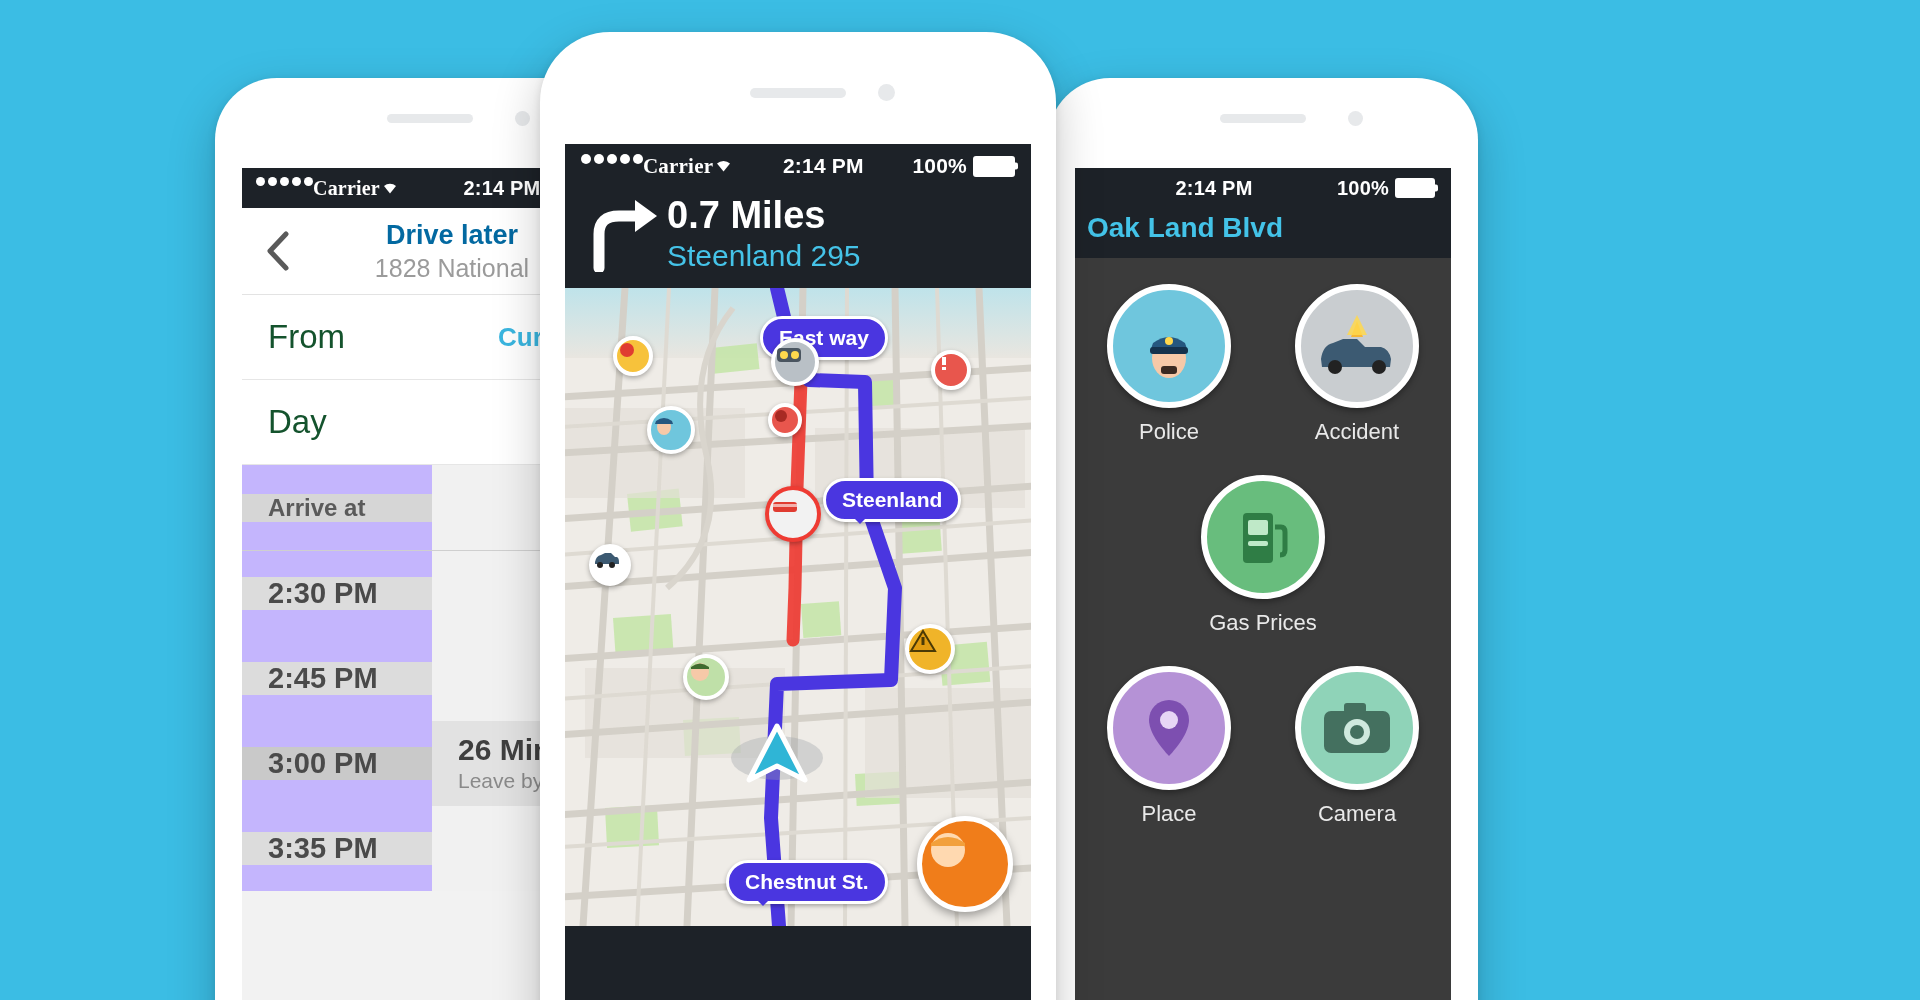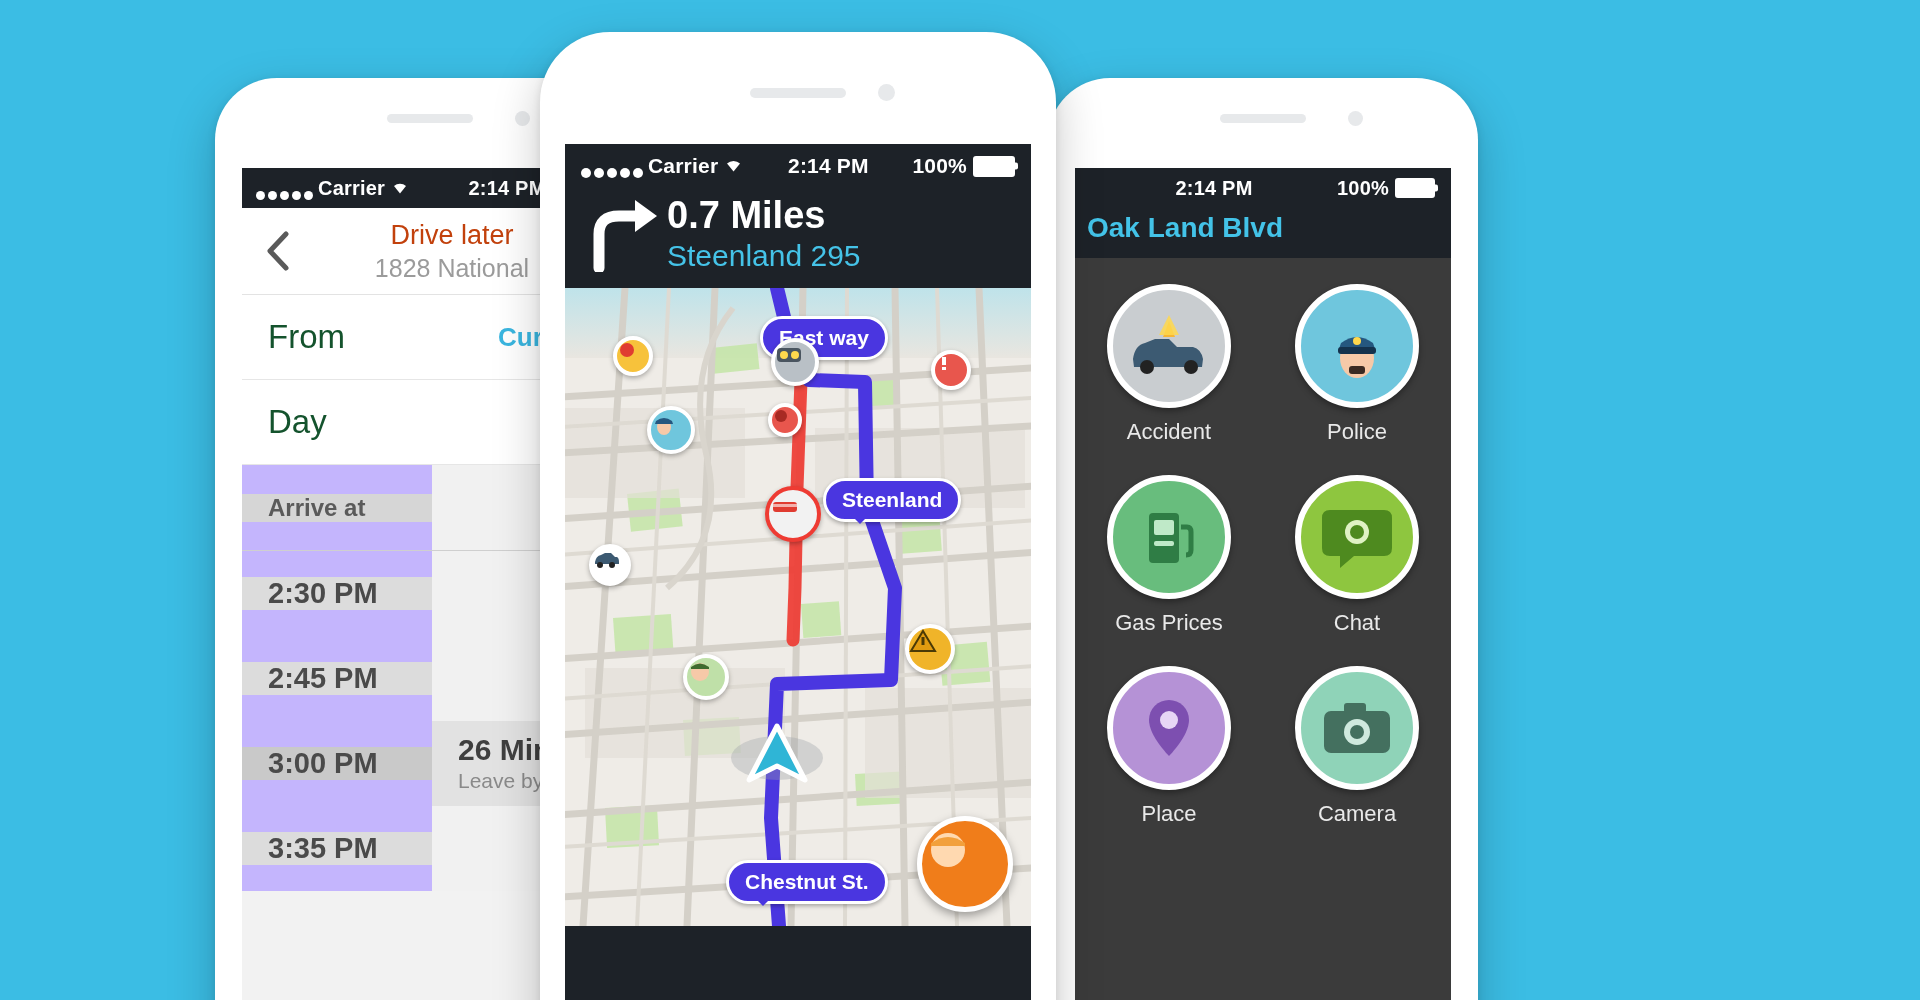--- a/index.html
+++ b/index.html
@@ -25,21 +25,21 @@
   .phone .cam{
     position:absolute;background:#e7e9eb;border-radius:50%;
   }
   .screen{position:absolute;overflow:hidden;background:#fff;}
 
   
   .statusbar{
     background:#1d2228;color:#fff;display:flex;align-items:center;
     font-weight:bold;letter-spacing:.2px;
   }
-  .sb-left{display:flex;align-items:flex-end;gap:5px;}
+  .sb-left{display:flex;align-items:flex-start;font-family:Liberation Serif, serif;}
   .dots{display:flex;gap:3px;align-items:center;}
   .dots i{display:block;border-radius:50%;background:#fff;}
   .wifi{display:inline-block;position:relative;}
   .sb-center{flex:1;text-align:center;}
   .sb-right{display:flex;align-items:center;gap:6px;justify-content:flex-end;}
   .batt{border:2px solid #fff;border-radius:3px;position:relative;background:#fff;}
   .batt:after{content:"";position:absolute;right:-5px;top:50%;transform:translateY(-50%);
      width:3px;height:7px;background:#fff;border-radius:0 2px 2px 0;}
 
   
@@ -47,21 +47,21 @@
   #phone-left .speaker{top:36px;width:86px;height:9px;}
   #phone-left .cam{top:33px;left:300px;width:15px;height:15px;}
   #phone-left .screen{left:27px;top:90px;width:376px;height:870px;background:#f2f2f2;}
   #phone-left .statusbar{height:40px;padding:0 14px;font-size:20px;}
 
   .nav-head{background:#fff;height:86px;display:flex;align-items:center;padding:0 14px;
     border-bottom:1px solid #e3e3e3;}
   .backchev{width:44px;flex:0 0 44px;display:flex;align-items:center;justify-content:center;}
   .backchev svg{display:block;}
   .nav-titles{flex:1;text-align:center;line-height:1.12;}
-  .nav-title{font-size:27px;font-weight:normal;color:#c2410c;}
+  .nav-title{font-size:27px;font-weight:bold;color:#0369a1;}
   .nav-sub{font-size:25px;color:#9b9b9b;margin-top:3px;white-space:nowrap;}
 
   .form-row{background:#fff;height:84px;display:flex;align-items:center;
     padding:0 26px;border-bottom:1px solid #e6e6e6;justify-content:space-between;}
   .form-label{font-size:33px;color:#14532d;}
   .form-value{font-size:26px;color:#3ab6e0;font-weight:bold;white-space:nowrap;}
 
   .picker{position:relative;background:#c4b5fd;}
   .pick-row{display:flex;align-items:center;height:85px;}
   .pick-left{width:190px;flex:0 0 190px;display:flex;align-items:center;
@@ -239,66 +239,56 @@
           <span class="batt" style="width:36px;height:16px;"></span>
         </div>
       </div>
 
       <div class="rp-title">Oak Land Blvd</div>
 
       <div class="report-grid">
 
         <div class="rg-row">
           <div class="rg-cell">
+            <div class="rg-ico" style="background:#6fc6dd">
+              <svg width="72" height="72" viewBox="0 0 72 72">
+                <ellipse cx="36" cy="48" rx="17" ry="20" fill="#f6c9a8"></ellipse>
+                <path d="M20 33 q16 -12 32 0 l2 6 H18 Z" fill="#25577f"></path>
+                <rect x="17" y="37" width="38" height="7" rx="3" fill="#14324d"></rect>
+                <circle cx="36" cy="31" r="4" fill="#ffd84d"></circle>
+                <rect x="28" y="56" width="16" height="8" rx="3" fill="#3a2a22"></rect>
+              </svg>
+            </div>
+            <div class="rg-lbl">Police</div>
+          </div>
+          <div class="rg-cell">
             <div class="rg-ico" style="background:#c9cdd0">
               <svg width="80" height="62" viewBox="0 0 80 62">
                 <path d="M4 44 q2-14 12-16 l10-4 h14 l8 8 h16 q8 2 10 12 l-1 8 H5 Z" fill="#3c5a72"></path>
                 <circle cx="18" cy="52" r="7" fill="#222"></circle>
                   <circle cx="62" cy="52" r="7" fill="#222"></circle>
                 <polygon points="40,6 46,22 34,22" fill="#f7b733"></polygon>
                 <polygon points="40,0 50,20 30,20" fill="#ffd84d" opacity=".85"></polygon>
               </svg>
             </div>
             <div class="rg-lbl">Accident</div>
-          </div>
-          <div class="rg-cell">
-            <div class="rg-ico" style="background:#6fc6dd">
-              <svg width="72" height="72" viewBox="0 0 72 72">
-                <ellipse cx="36" cy="48" rx="17" ry="20" fill="#f6c9a8"></ellipse>
-                <path d="M20 33 q16 -12 32 0 l2 6 H18 Z" fill="#25577f"></path>
-                <rect x="17" y="37" width="38" height="7" rx="3" fill="#14324d"></rect>
-                <circle cx="36" cy="31" r="4" fill="#ffd84d"></circle>
-                <rect x="28" y="56" width="16" height="8" rx="3" fill="#3a2a22"></rect>
-              </svg>
-            </div>
-            <div class="rg-lbl">Police</div>
           </div>
         </div>
 
         <div class="rg-row">
           <div class="rg-cell">
             <div class="rg-ico" style="background:#68bd7d">
               <svg width="64" height="72" viewBox="0 0 64 72">
                 <rect x="12" y="12" width="30" height="50" rx="4" fill="#2f7d45"></rect>
                 <rect x="17" y="19" width="20" height="15" rx="2" fill="#bfe9c8"></rect>
                 <rect x="17" y="40" width="20" height="5" rx="2" fill="#bfe9c8"></rect>
                 <path d="M44 26 h6 q4 0 4 5 v18 q0 5 -5 5" fill="none" stroke="#2f7d45" stroke-width="5"></path>
               </svg>
             </div>
             <div class="rg-lbl">Gas Prices</div>
-          </div>
-          <div class="rg-cell">
-            <div class="rg-ico" style="background:#8ec63f">
-              <svg width="74" height="66" viewBox="0 0 74 66">
-                <path d="M10 6 h54 q8 0 8 8 v30 q0 8 -8 8 H34 l-14 12 v-12 h-10 q-8 0 -8 -8 V14 q0 -8 8 -8 Z" fill="#4e8a1f"></path>
-                <circle cx="37" cy="28" r="12" fill="#dff2c4"></circle>
-                <circle cx="37" cy="28" r="7" fill="#4e8a1f"></circle>
-              </svg>
-            </div>
-            <div class="rg-lbl">Chat</div>
           </div>
         </div>
 
         <div class="rg-row">
           <div class="rg-cell">
             <div class="rg-ico" style="background:#b592d6">
               <svg width="64" height="72" viewBox="0 0 64 72">
                 <path d="M32 8 a20 20 0 0 1 20 20 c0 16 -20 36 -20 36 S12 44 12 28 A20 20 0 0 1 32 8 Z" fill="#7d4fb0"></path>
                 <circle cx="32" cy="28" r="9" fill="#e7d6f5"></circle>
               </svg>

